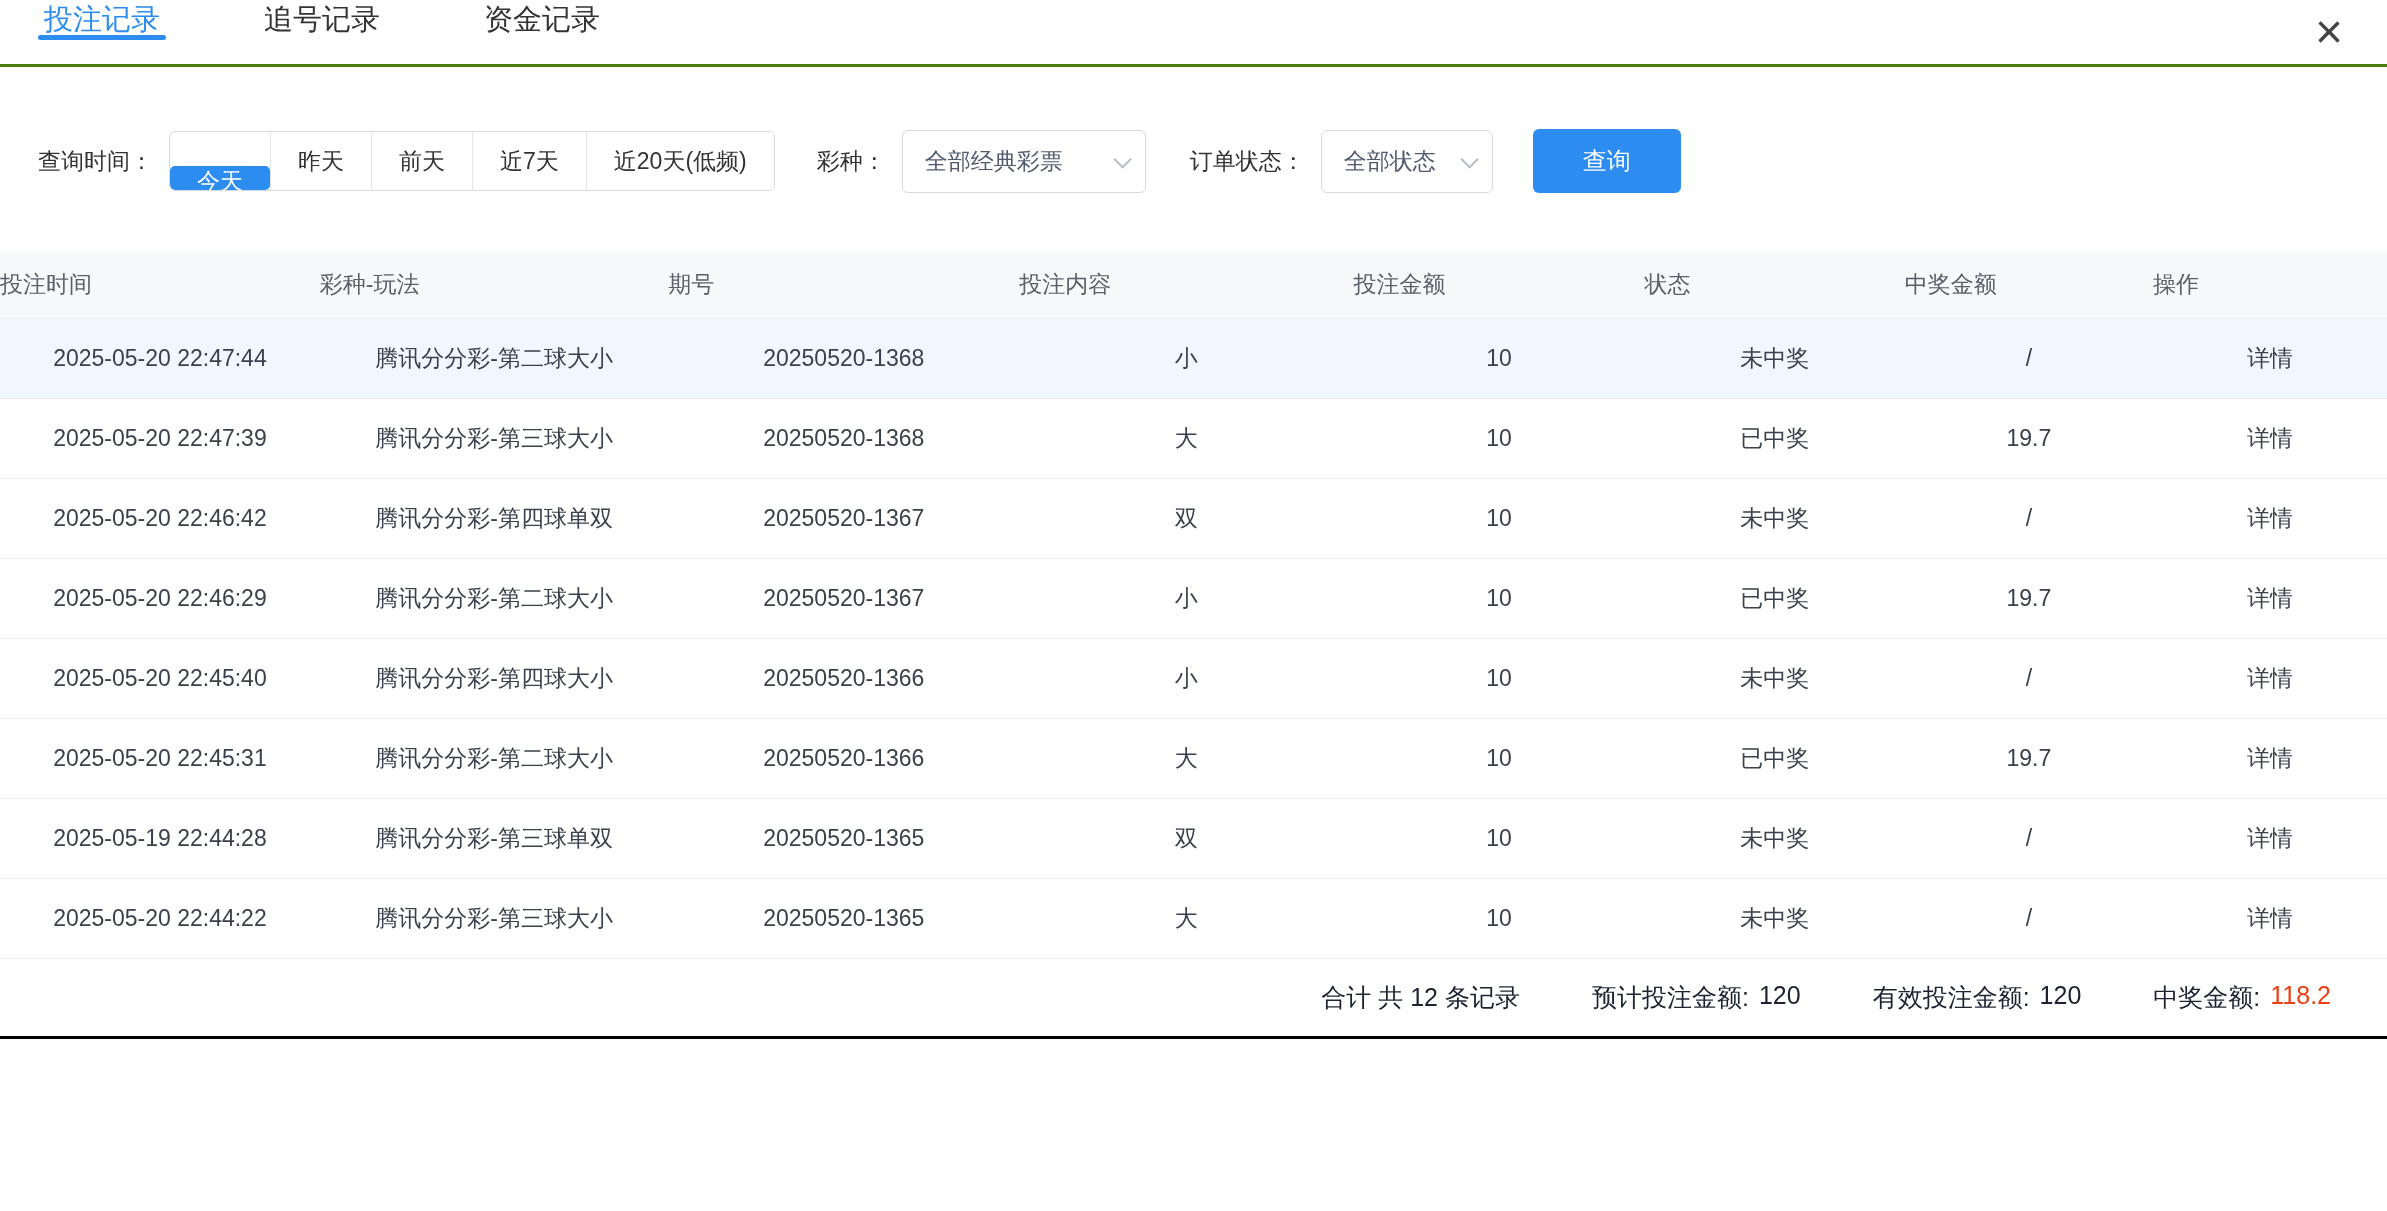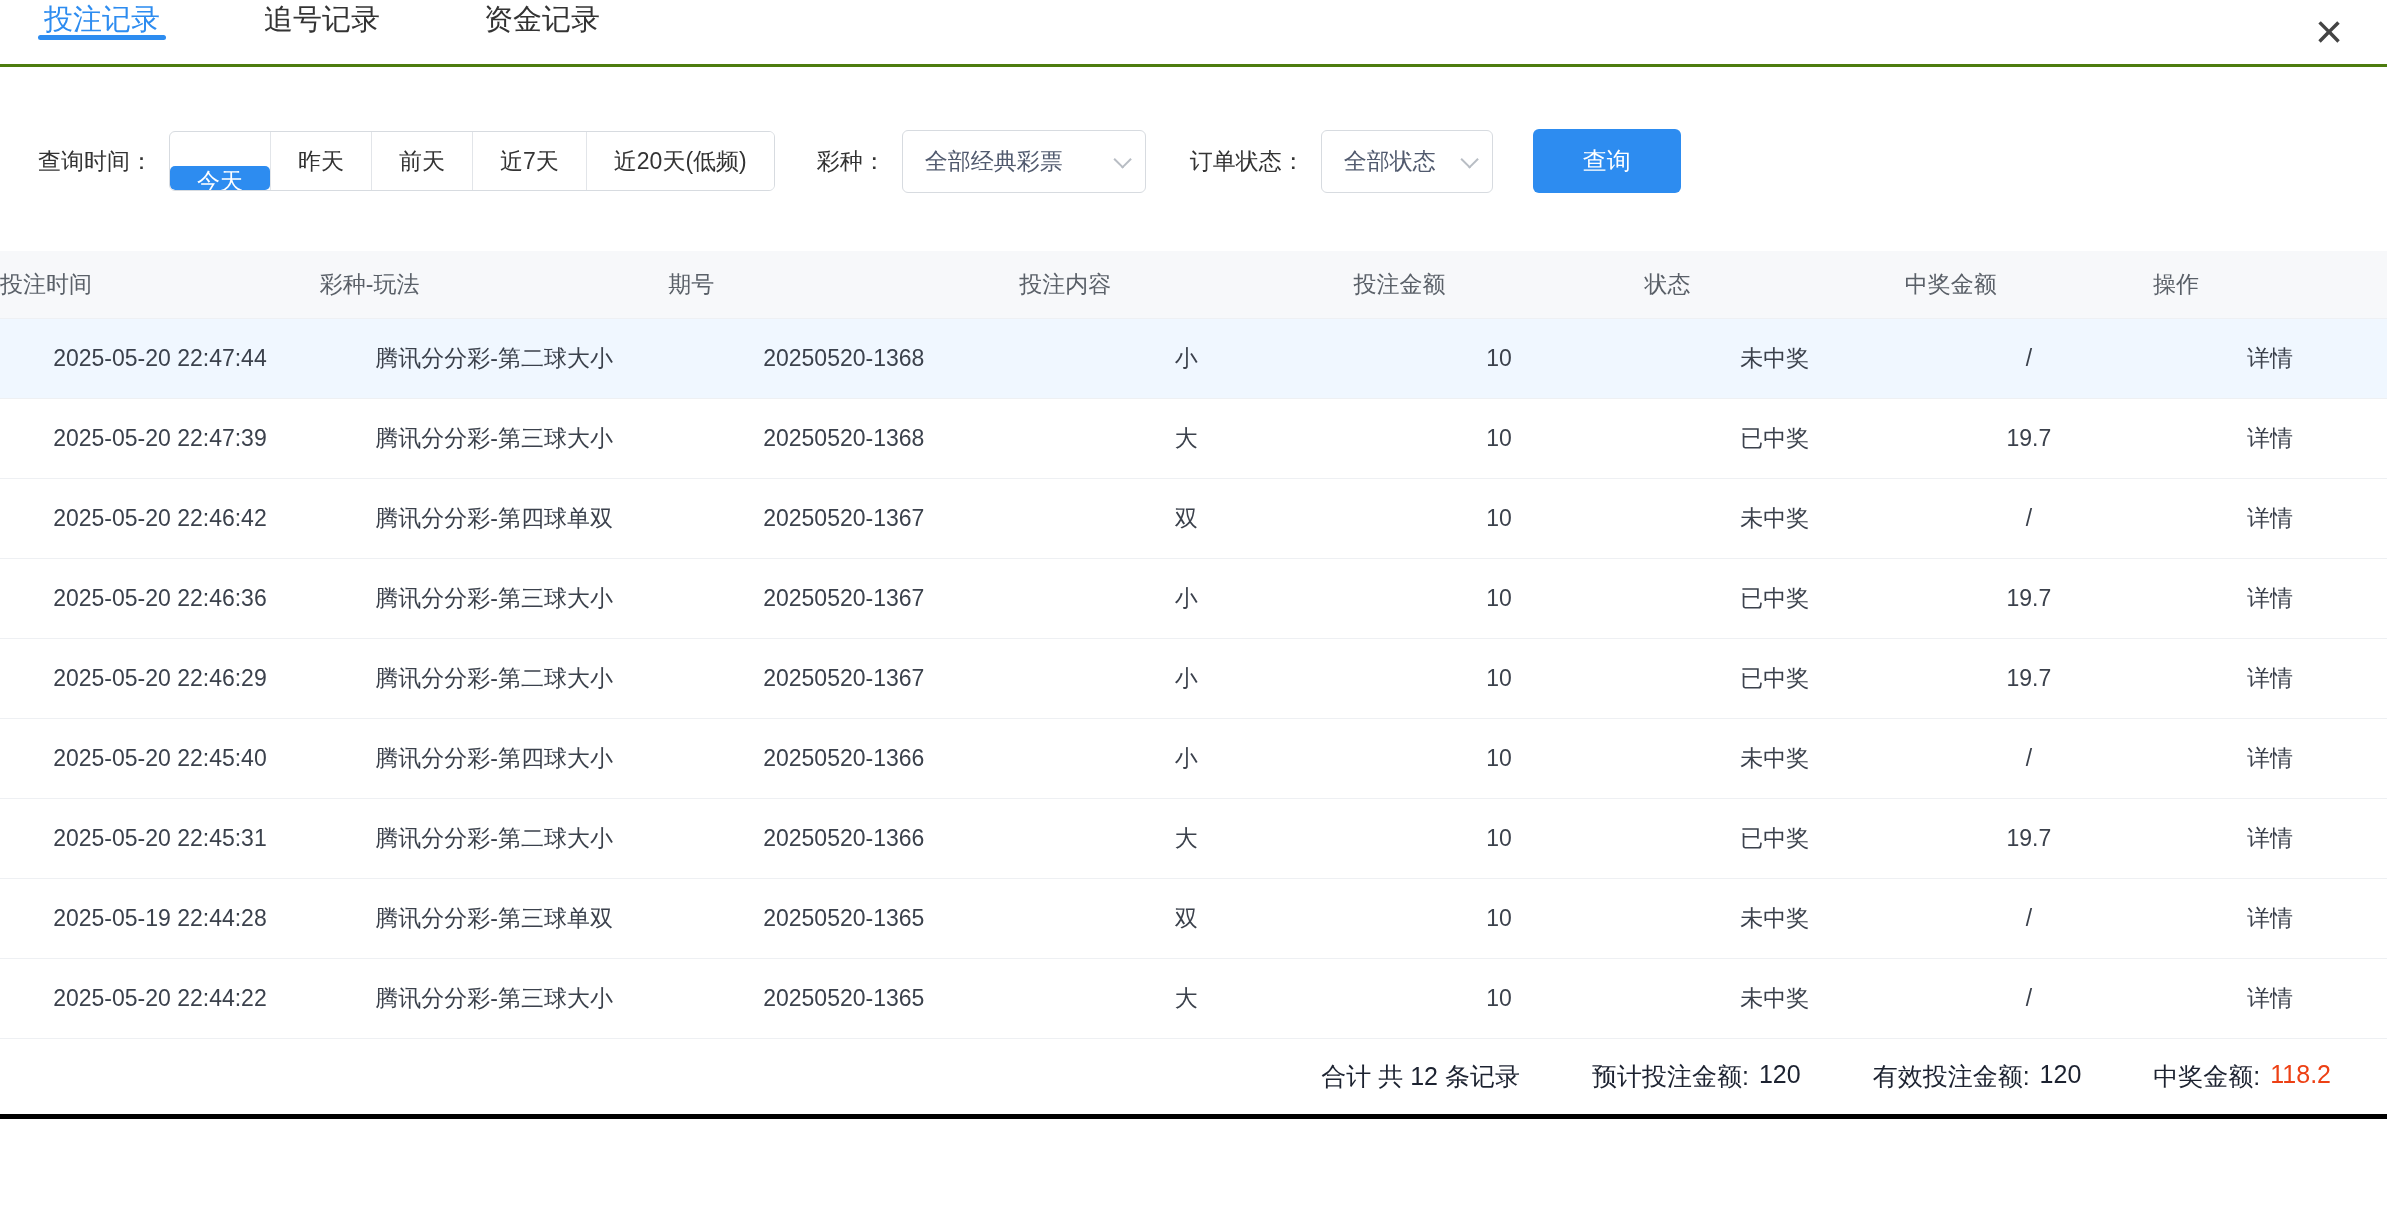--- a/index.html
+++ b/index.html
@@ -150,21 +150,21 @@
   
   .totals {
     display: flex;
     justify-content: flex-end;
     align-items: center;
     gap: 72px;
     height: 80px;
     padding-right: 56px;
     font-size: 25px;
     color: #1c2230;
-    border-bottom: 5px solid #000000;
+    border-bottom: 3px solid #000000;
     white-space: nowrap;
   }
   .totals .item { display: inline-flex; gap: 10px; }
 </style>
 </head>
 <body>
 
 <div class="page">
 
   <header class="tabbar">
@@ -254,30 +254,20 @@
       <td>2025-05-20 22:46:42</td>
       <td>腾讯分分彩-第四球单双</td>
       <td>20250520-1367</td>
       <td>双</td>
       <td>10</td>
       <td>未中奖</td>
       <td>/</td>
       <td class="link">详情</td>
     </tr>
         <tr>
-      <td>2025-05-20 22:46:36</td>
-      <td>腾讯分分彩-第三球大小</td>
-      <td>20250520-1367</td>
-      <td>小</td>
-      <td>10</td>
-      <td class="red">已中奖</td>
-      <td class="red">19.7</td>
-      <td class="link">详情</td>
-    </tr>
-        <tr>
       <td>2025-05-20 22:46:29</td>
       <td>腾讯分分彩-第二球大小</td>
       <td>20250520-1367</td>
       <td>小</td>
       <td>10</td>
       <td class="red">已中奖</td>
       <td class="red">19.7</td>
       <td class="link">详情</td>
     </tr>
         <tr>

